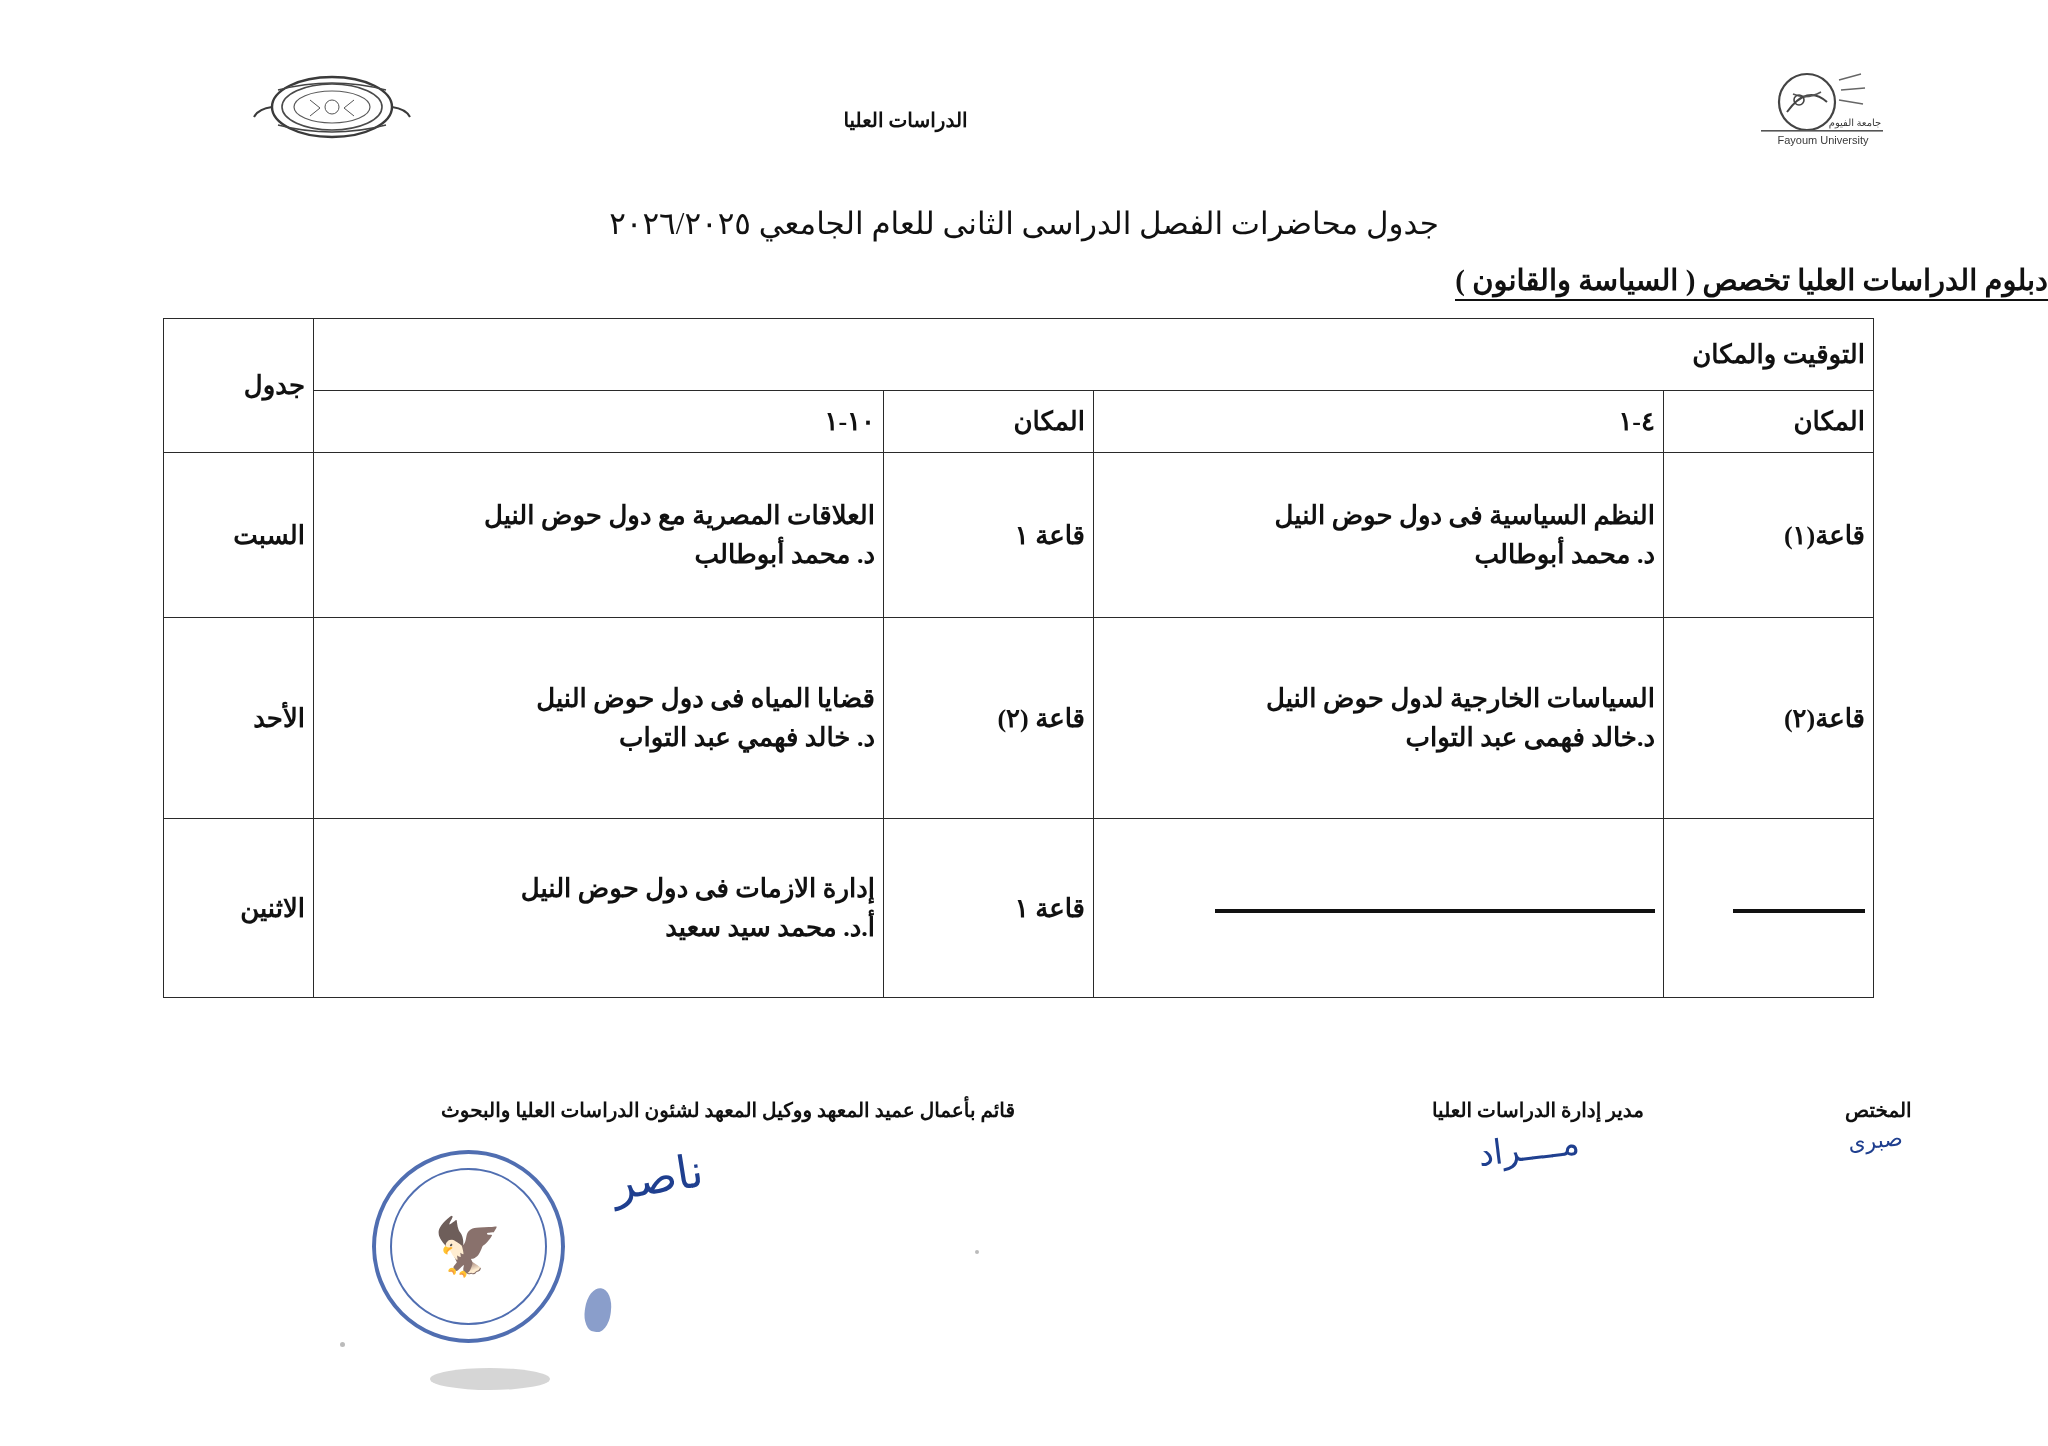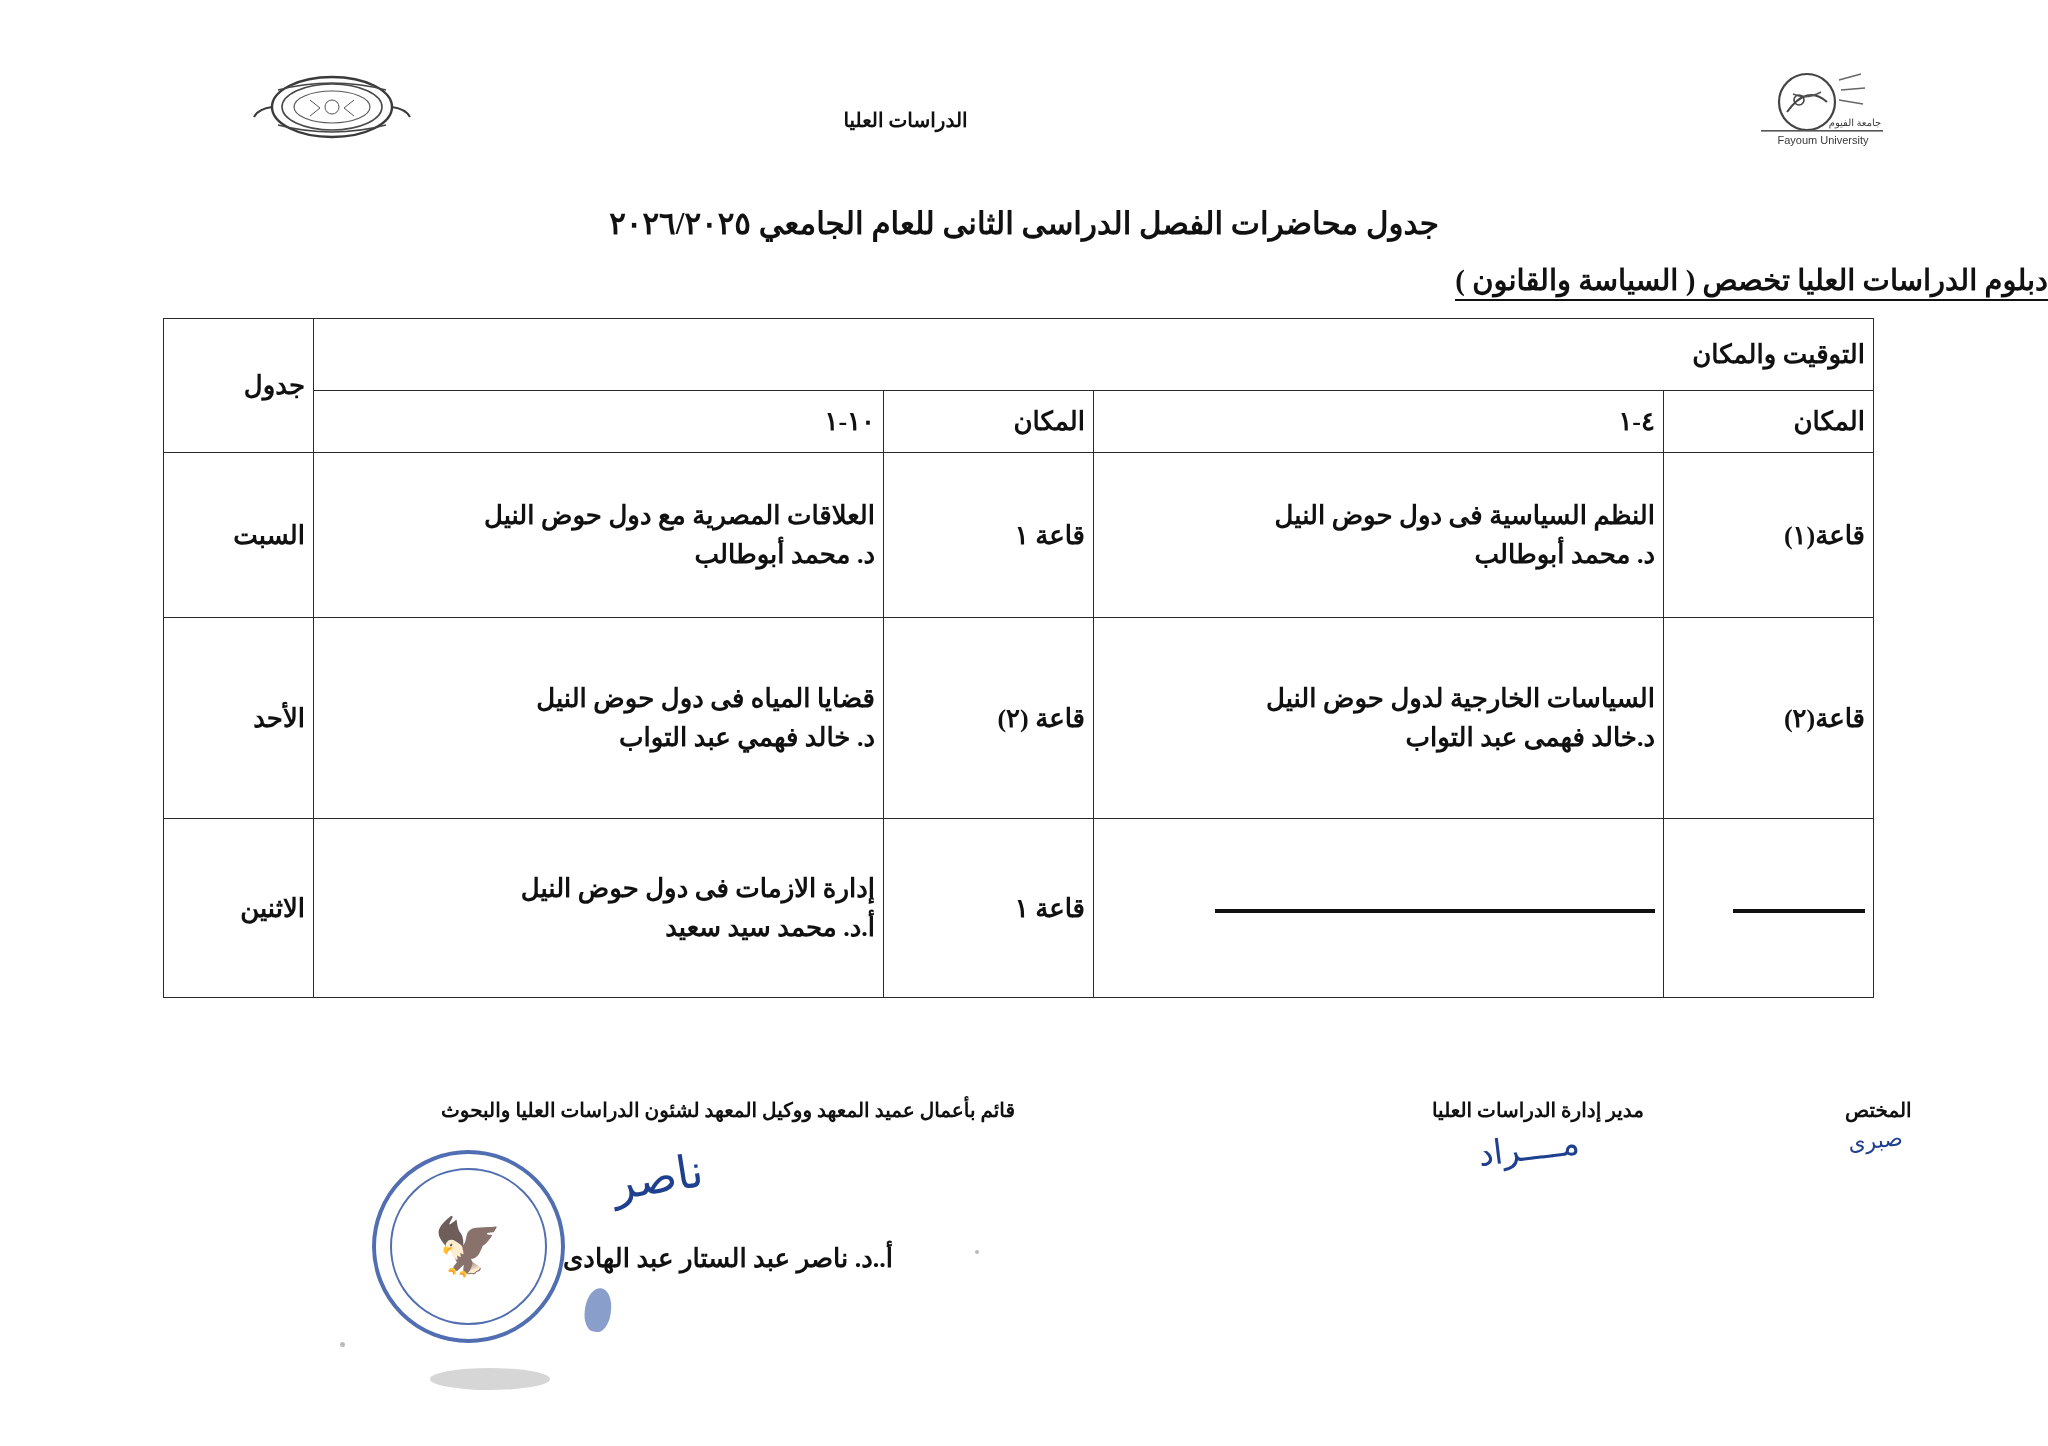--- a/index.html
+++ b/index.html
@@ -16,21 +16,21 @@
   
   .hdr-title{
     position:absolute;top:108px;left:0;width:1811px;
     text-align:center;font-size:20px;font-weight:bold;letter-spacing:.4px;
   }
   .logo-left{position:absolute;left:240px;top:70px;width:185px;height:75px;}
   .logo-right{position:absolute;left:1735px;top:68px;width:180px;height:88px;}
 
   .title-1{
     position:absolute;top:205px;left:0;width:2048px;
-    text-align:center;font-size:31px;font-weight:bold;
+    text-align:center;font-size:31px;font-weight:normal;
   }
   .title-2{
     position:absolute;top:263px;left:0;width:2048px;
     text-align:right;font-size:29px;font-weight:bold;
   }
   .title-2 span{
     border-bottom:2.5px solid #111;padding-bottom:3px;
   }
 
   
@@ -209,21 +209,20 @@
           </td>
           <td>الاثنين</td>
         </tr>
       </tbody>
     </table>
   </div>
 
   <div class="ft ft-right-label">المختص</div>
   <div class="ft ft-right-title">مدير إدارة الدراسات العليا</div>
   <div class="ft ft-left-title">قائم بأعمال عميد المعهد ووكيل المعهد لشئون الدراسات العليا والبحوث</div>
-  <div class="ft ft-left-name">أ..د. ناصر عبد الستار عبد الهادى</div>
 
   <div class="sig sig-1">صبرى</div>
   <div class="sig sig-2">مــــراد</div>
   <div class="sig sig-3">ناصر</div>
 
   <div class="stamp">
     <div class="stamp-eagle">🦅</div>
   </div>
   <div class="smudge"></div>
   <div class="smudge2"></div>

